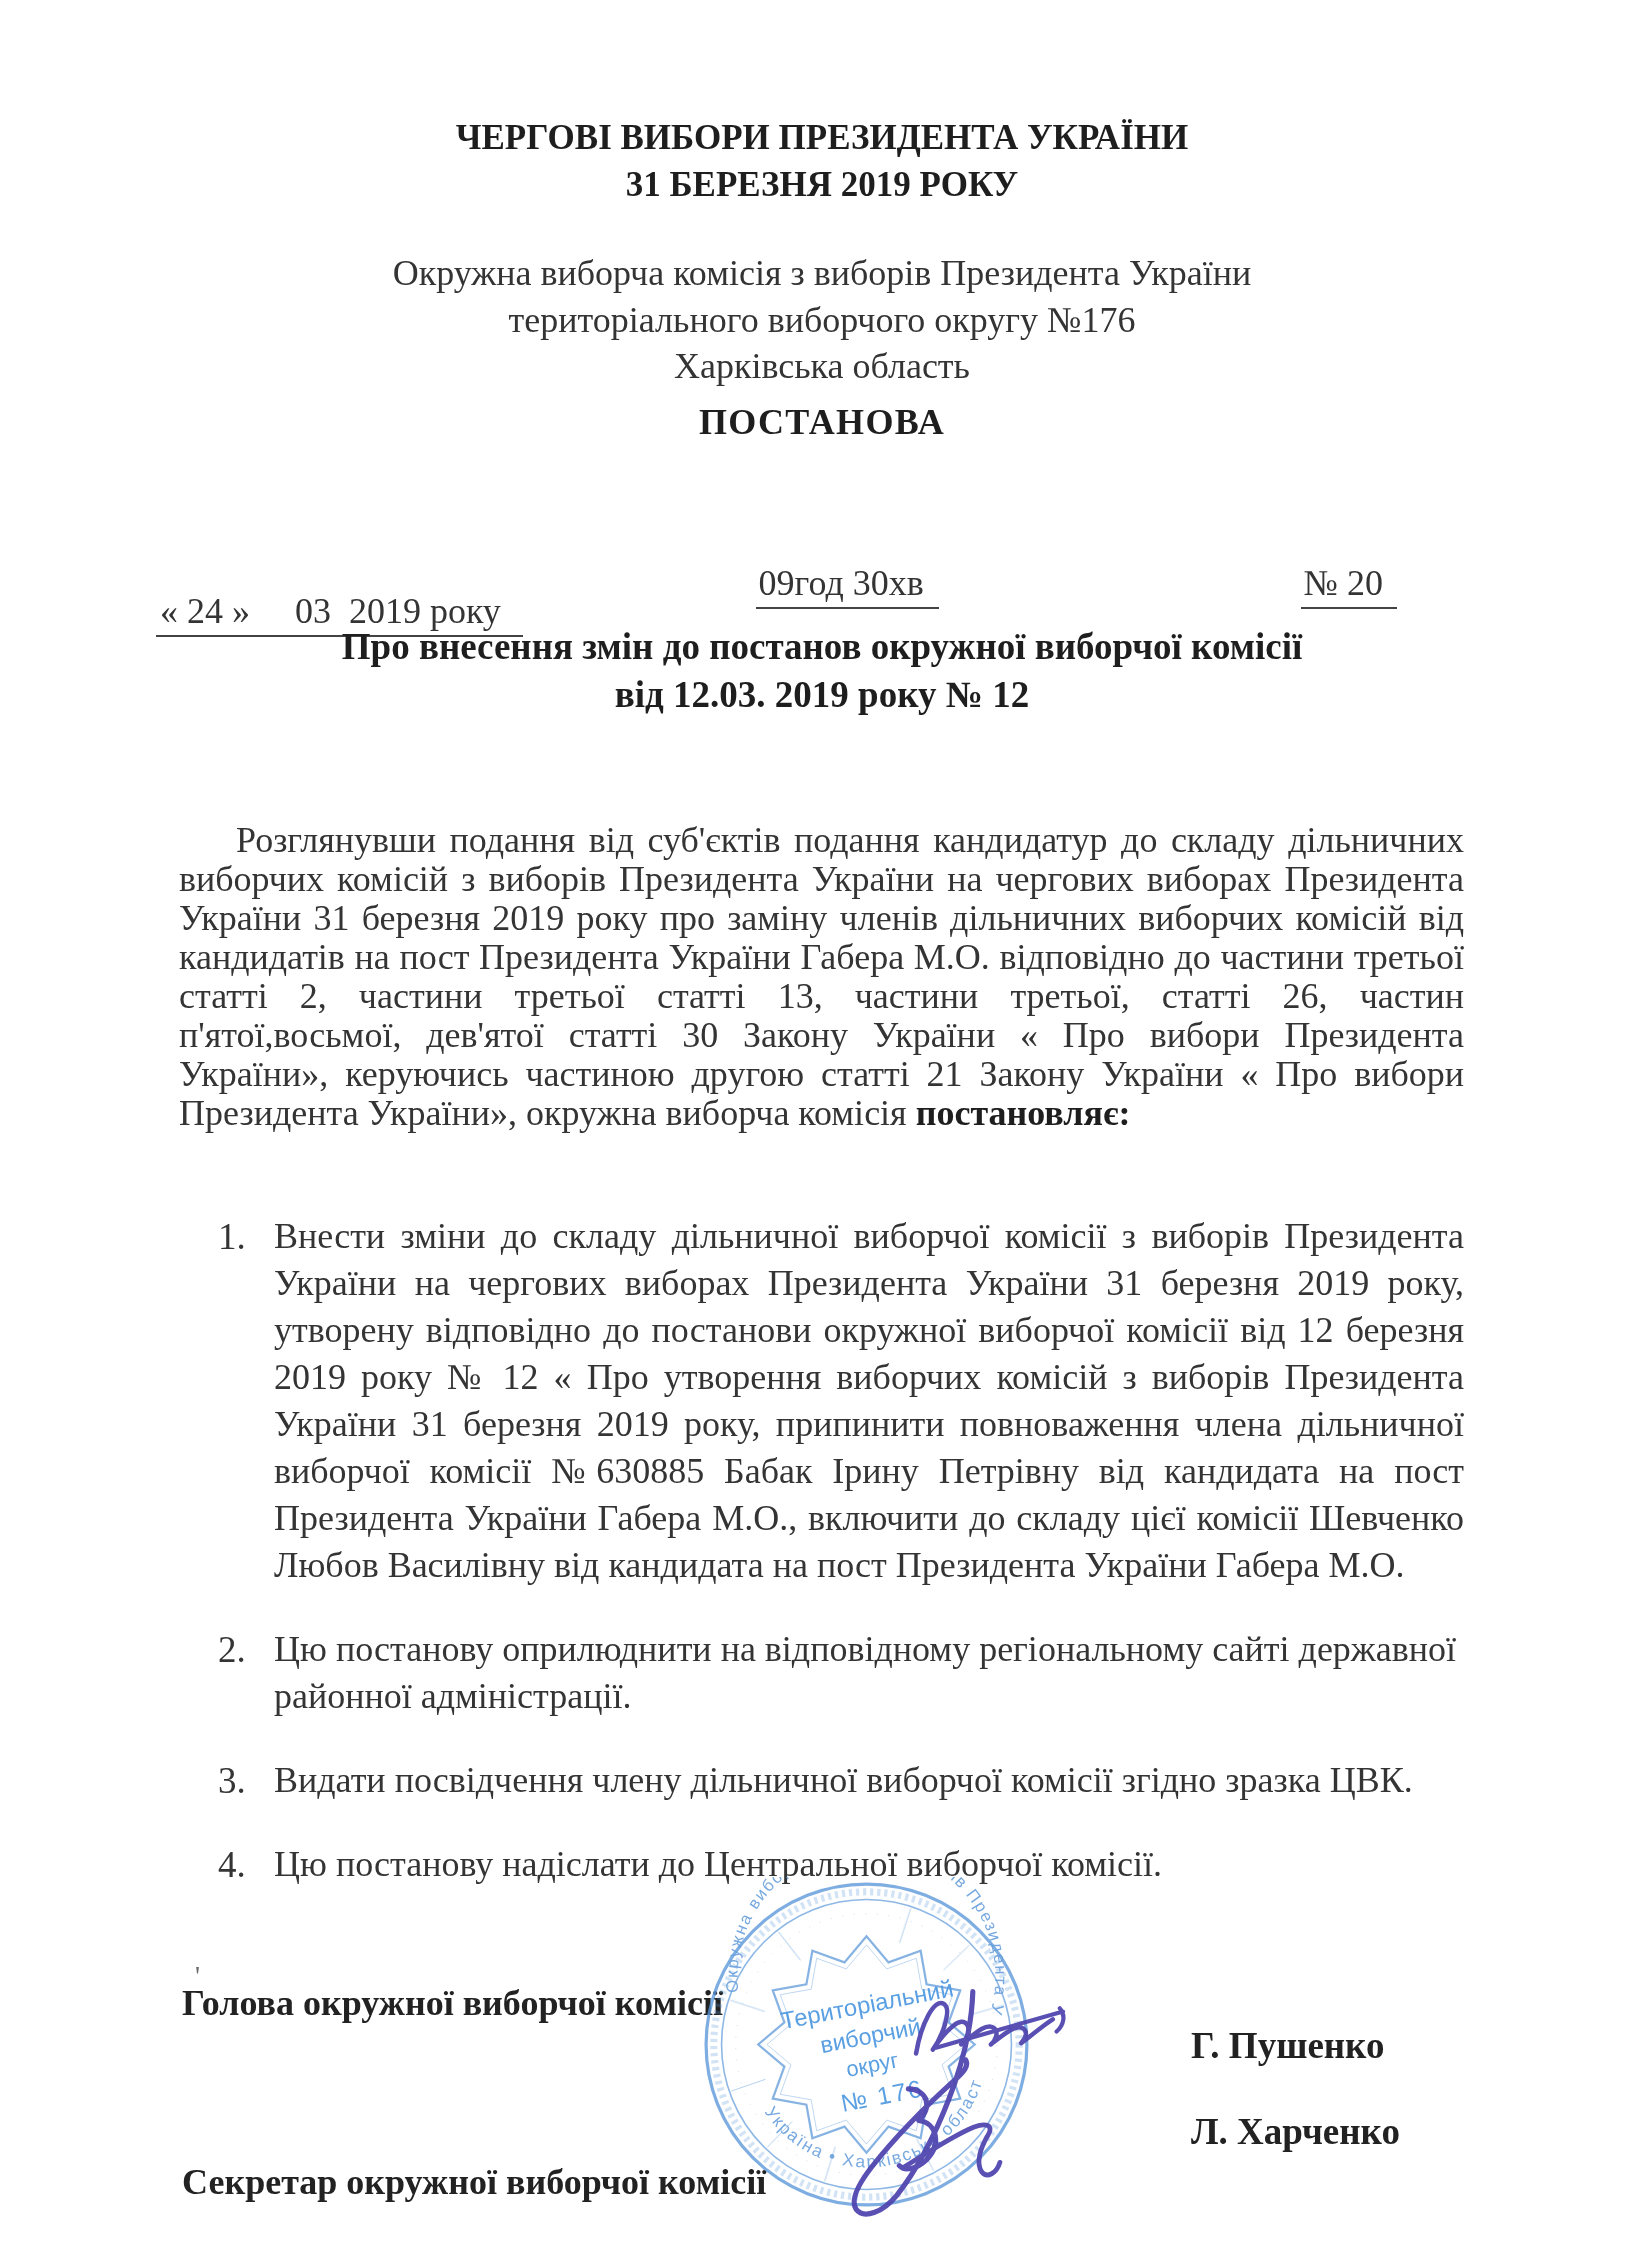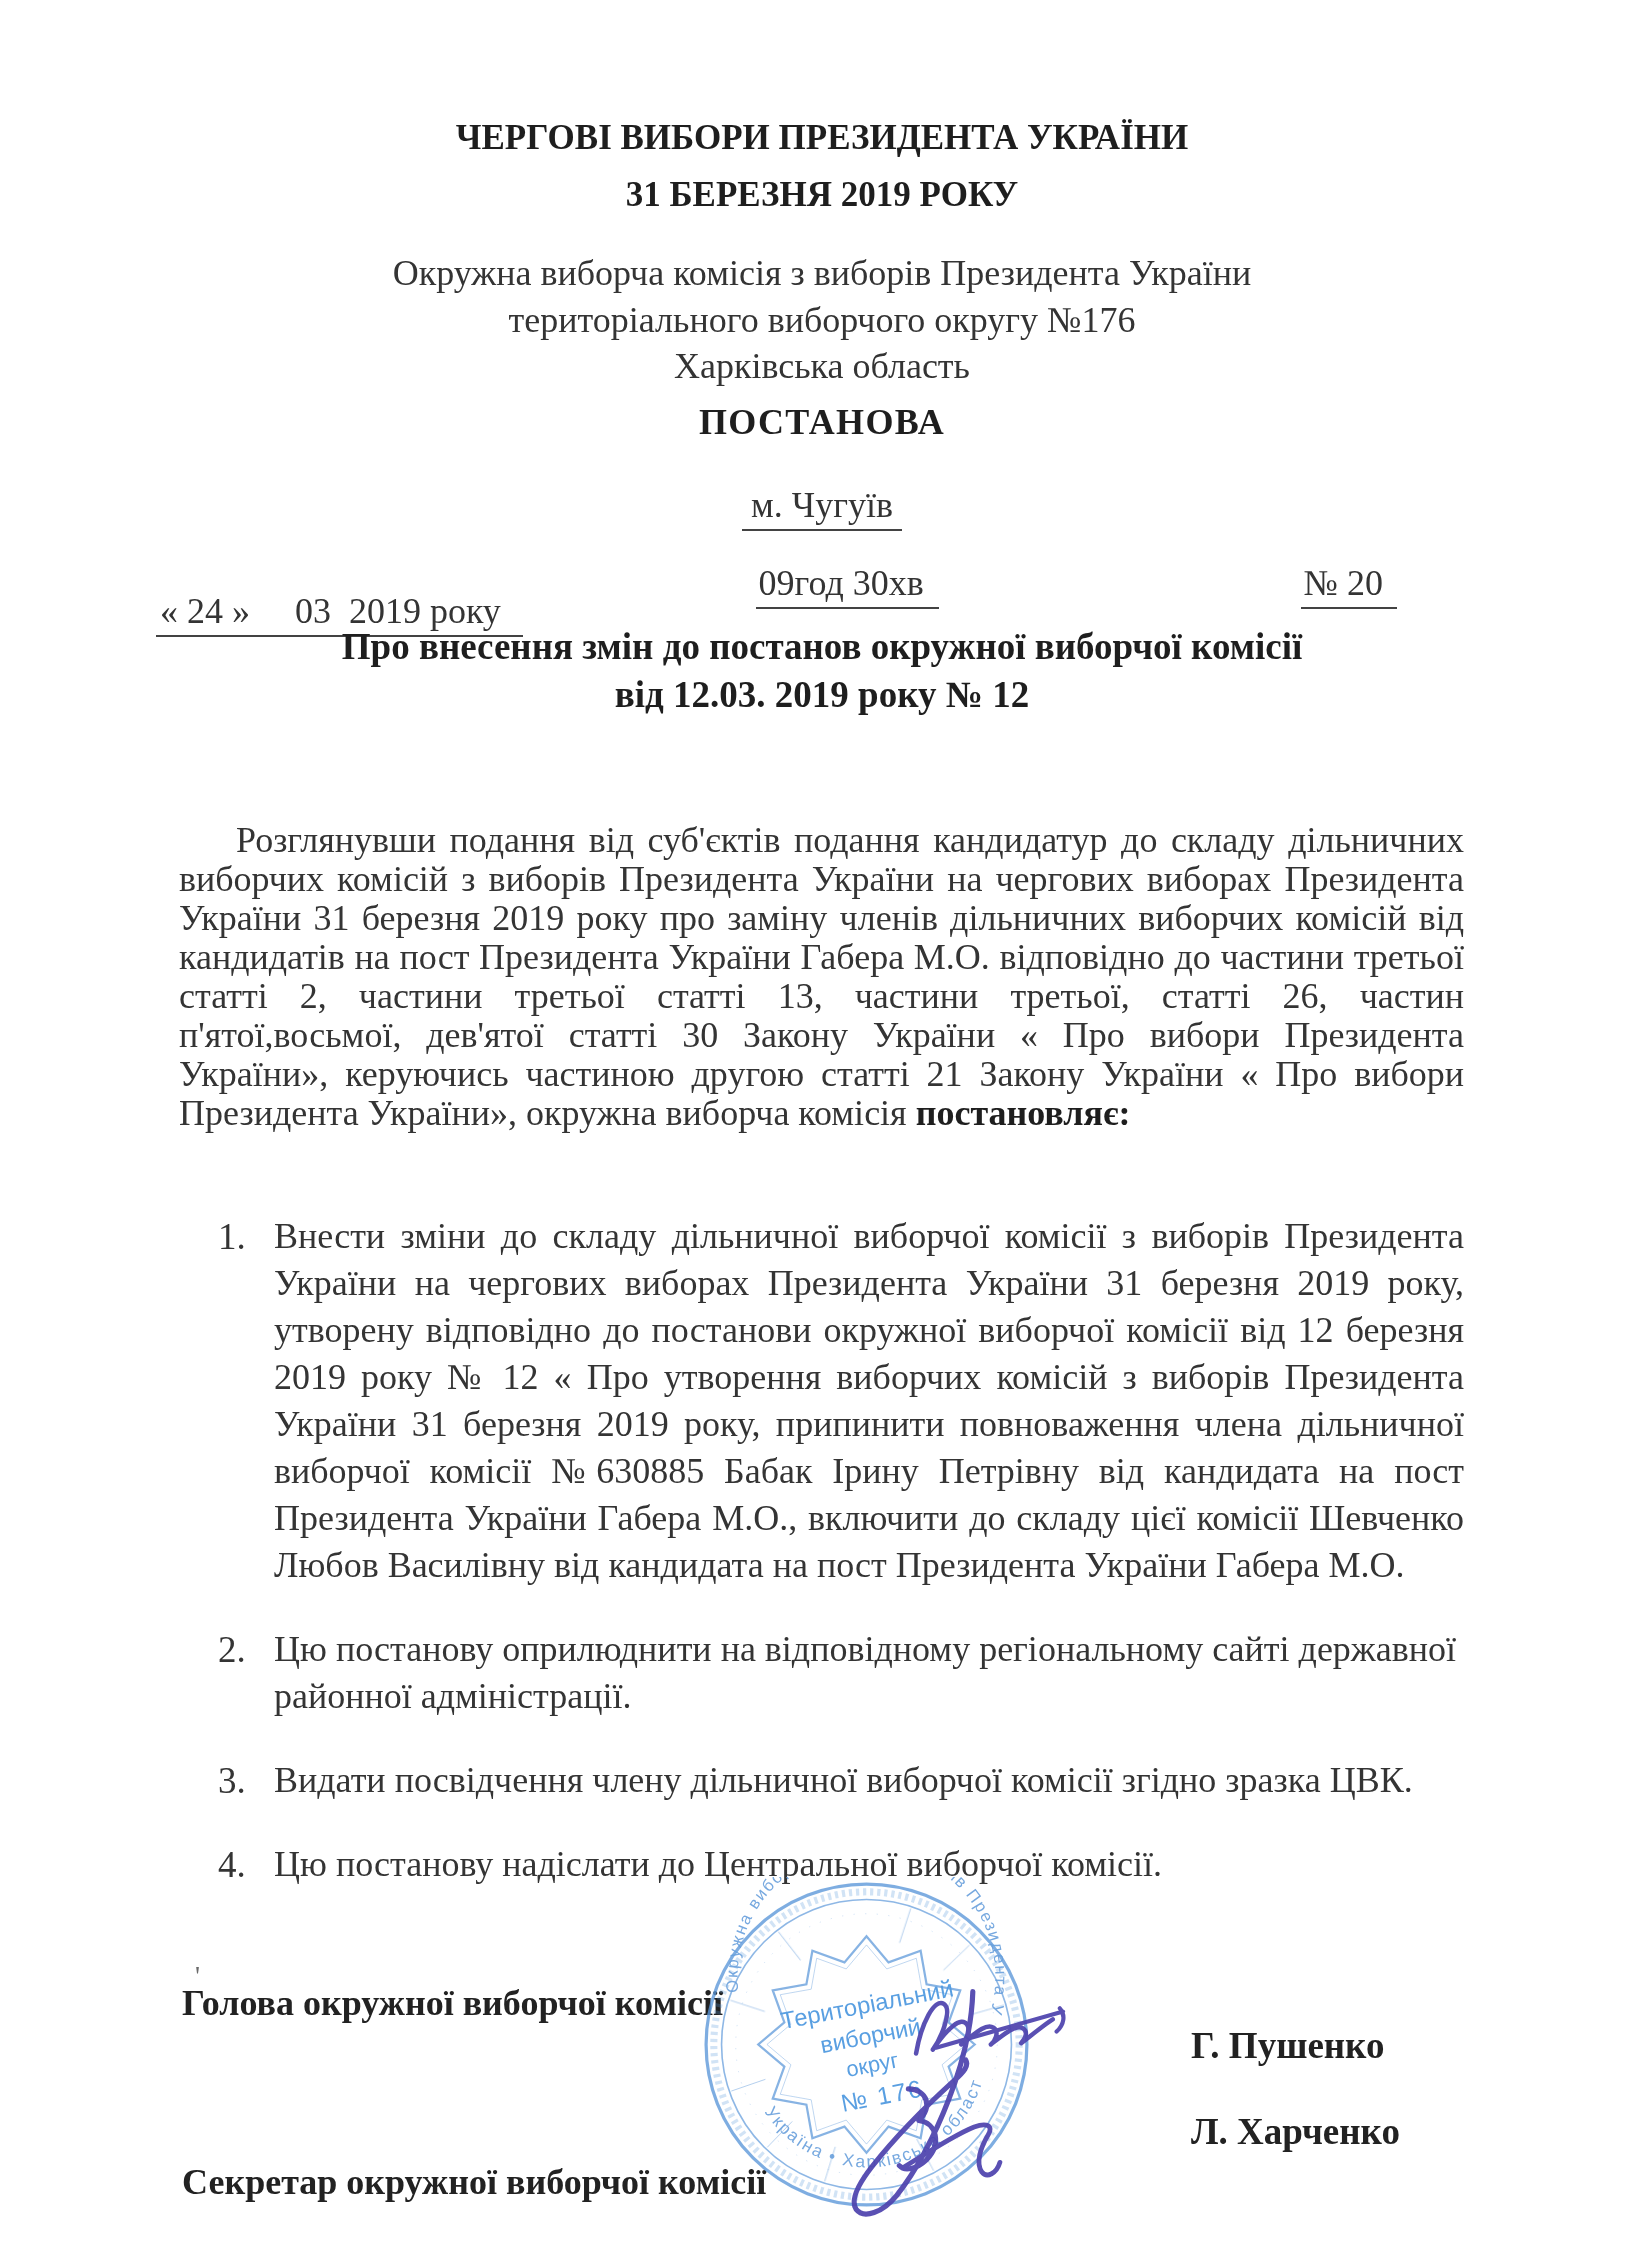--- a/index.html
+++ b/index.html
@@ -38,29 +38,28 @@
   .stamp{position:absolute;left:699px;top:1877px;width:335px;height:335px;opacity:.92;}
   .inkoverlay{position:absolute;left:0;top:0;width:1644px;height:2261px;}
   .artifact{position:absolute;left:195px;top:1960px;font-size:28px;color:#6a6a6a;}
 </style>
 </head>
 <body>
 
 <div class="page">
 
   <div class="center b t54" style="top:115px;">ЧЕРГОВІ ВИБОРИ ПРЕЗИДЕНТА УКРАЇНИ</div>
-  <div class="center b t54" style="top:172px;">31 БЕРЕЗНЯ 2019 РОКУ</div>
+  <div class="center b t54" style="top:162px;">31 БЕРЕЗНЯ 2019 РОКУ</div>
 
   <div class="center t56" style="top:251px;">Окружна виборча комісія з виборів Президента України</div>
   <div class="center t56" style="top:298px;">територіального виборчого округу №176</div>
   <div class="center t56" style="top:344px;">Харківська область</div>
 
   <div class="center b t56" style="top:400px;letter-spacing:1.3px;">ПОСТАНОВА</div>
 
-  <div class="center t56" style="top:483px;"><span class="u city">м. Чугуїв</span></div>
 
   <div class="meta">
     <span class="u date">« 24 »     03  2019 року</span>
     <span class="u time">09год 30хв</span>
     <span class="u num">№ 20</span>
   </div>
 
   <div class="subject">
     <div class="b t58">Про  внесення змін до постанов окружної виборчої комісії</div>
     <div class="b t58">від 12.03. 2019 року № 12</div>

